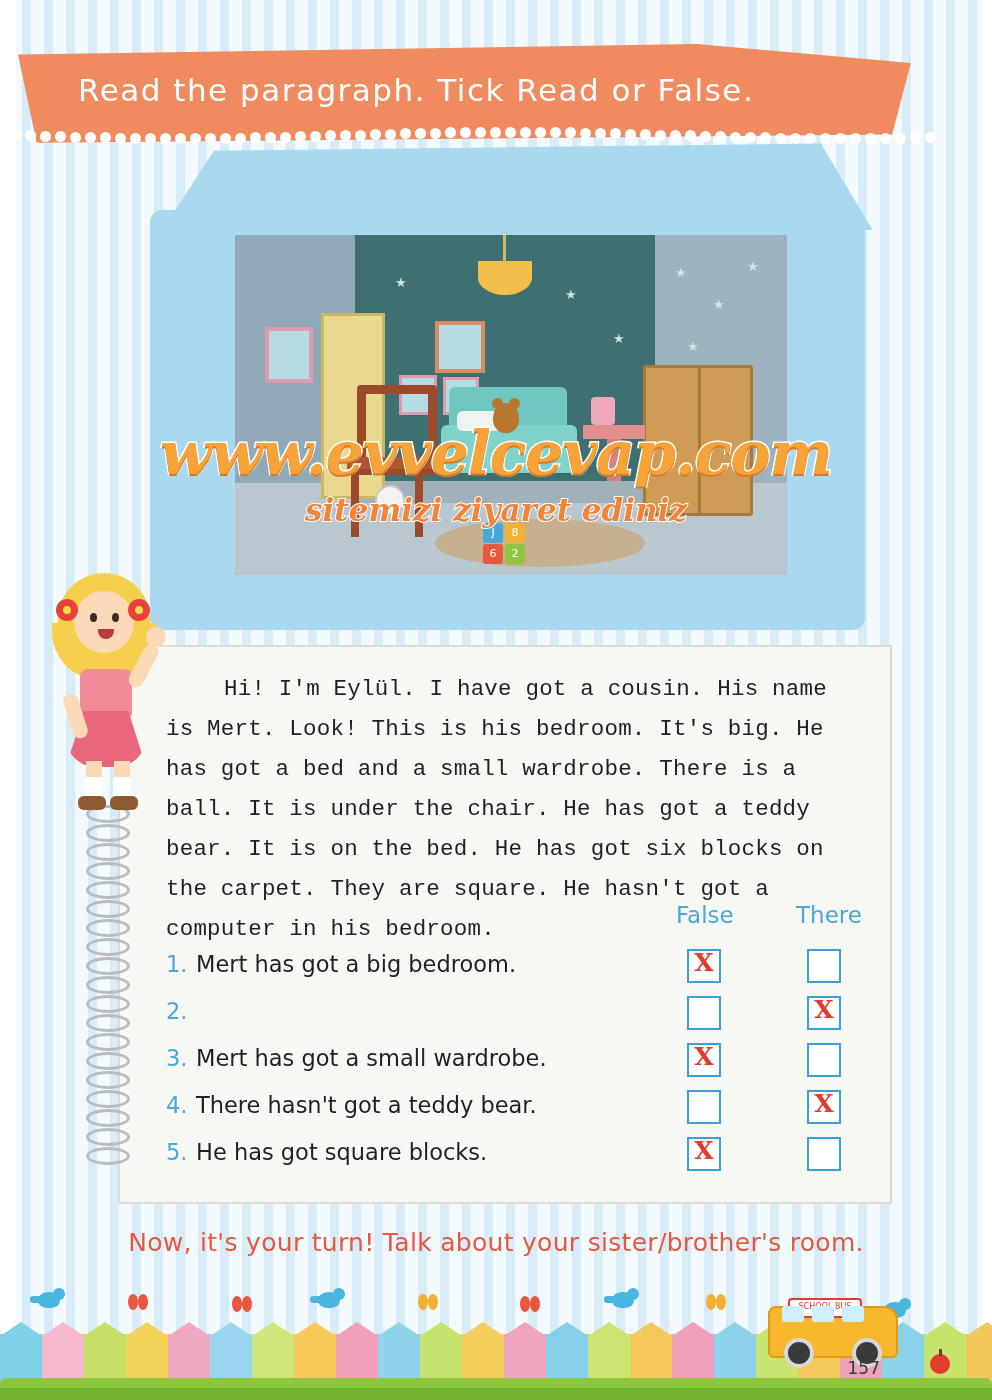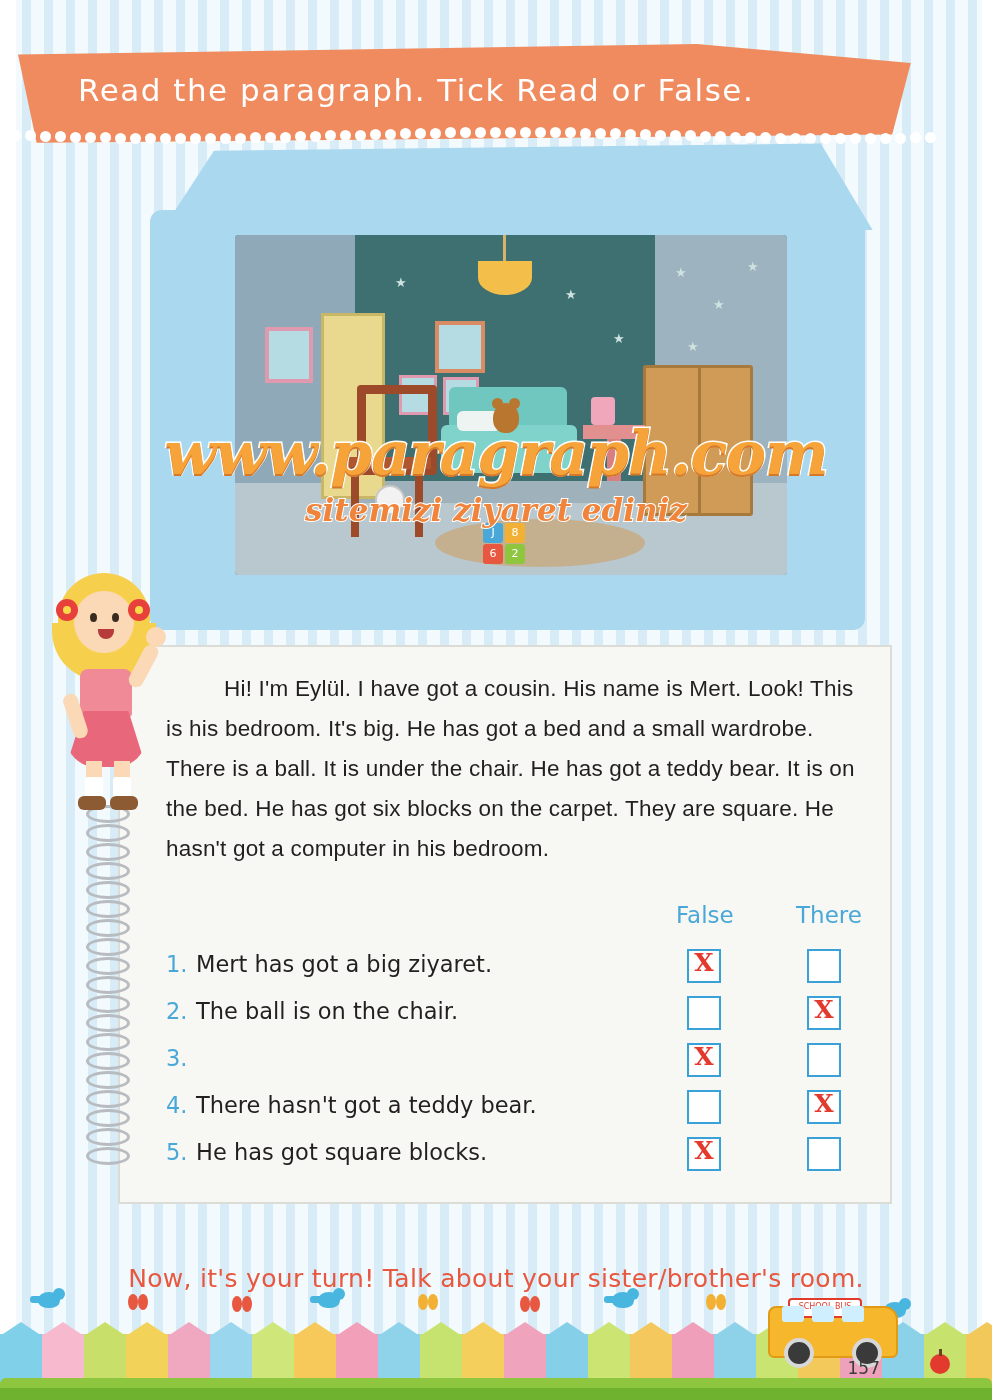--- a/index.html
+++ b/index.html
@@ -204,21 +204,21 @@
     height: 555px;
     background: #f7f7f4;
     border: 2px solid #dcdcd6;
     z-index: 5;
   }
   .paragraph {
     position: absolute;
     left: 46px;
     top: 22px;
     width: 690px;
-    font-family: Liberation Sans, sans-serif;
+    font-family: Liberation Mono, monospace;
     font-size: 22.5px;
     line-height: 40px;
     color: #231f20;
     letter-spacing: 0.2px;
   }
   .paragraph .indent { display:inline-block; width: 58px; }
 
   .tf-head {
     position: absolute;
     top: 255px;
@@ -276,21 +276,20 @@
   .closing {
     position: absolute;
     left: 0;
     top: 1228px;
     width: 992px;
     text-align: center;
     font-family: "DejaVu Sans", sans-serif;
     font-size: 25px;
     color: #e8573f;
     letter-spacing: 0.3px;
-    margin-top: 36px;
   }
 
   
   .girl { position:absolute; left:40px; top:565px; width:130px; height:245px; z-index: 7; }
   .g-hair { position:absolute; left:18px; top:8px; width:92px; height:92px; background:#f6d04d; border-radius:50%; }
   .g-face { position:absolute; left:34px; top:26px; width:60px; height:62px; background:#fbd9b6; border-radius:50%; }
   .g-eye { position:absolute; top:48px; width:7px; height:9px; background:#3b2a1e; border-radius:50%; }
   .g-eye.l { left:50px; } .g-eye.r { left:72px; }
   .g-mouth { position:absolute; left:58px; top:64px; width:16px; height:10px; background:#b83b3b; border-radius:0 0 12px 12px; }
   .g-flower { position:absolute; width:22px; height:22px; background:#e8413b; border-radius:50%; }
@@ -471,21 +470,21 @@
 
       <div class="rm-carpet"></div>
       <div class="rm-block" style="left:248px; bottom:32px; background:#4aa8d8;">J</div>
       <div class="rm-block" style="left:270px; bottom:32px; background:#f2b134;">8</div>
       <div class="rm-block" style="left:248px; bottom:11px; background:#e8573f;">6</div>
       <div class="rm-block" style="left:270px; bottom:11px; background:#8ec63f;">2</div>
     </div>
   </div>
 
   <div class="watermark">
-    <div class="wm-main">www.paragraph.com</div>
+    <div class="wm-main">www.evvelcevap.com</div>
     <div class="wm-sub">sitemizi ziyaret ediniz</div>
   </div>
 
   <div class="girl">
     <div class="g-hair"></div>
     <div class="g-hairbot"></div>
     <div class="g-face"></div>
     <div class="g-eye l"></div>
     <div class="g-eye r"></div>
     <div class="g-mouth"></div>
@@ -528,36 +527,36 @@
 
   <div class="card">
     <div class="paragraph"><span class="indent"></span><span>Hi! I'm Eylül. I have got a cousin. His name is Mert. Look! This is his bedroom. It's big. He has got a bed and a small wardrobe. There is a ball. It is under the chair. He has got a teddy bear. It is on the bed. He has got six blocks on the carpet. They are square. He hasn't got a computer in his bedroom.</span></div>
 
     <div class="tf-head true">False</div>
     <div class="tf-head false">There</div>
 
     <div id="rows">
         <div class="qrow" style="top: 300px;">
           <span class="qnum">1.</span>
-          <span class="qtext">Mert has got a big ziyaret.</span>
+          <span class="qtext">Mert has got a big bedroom.</span>
           <span class="box true">
             <span class="mark">X</span>
           </span>
           <span class="box false"></span>
         </div>
         <div class="qrow" style="top: 347px;">
           <span class="qnum">2.</span>
-          <span class="qtext">The ball is on the chair.</span>
           <span class="box true"></span>
           <span class="box false">
             <span class="mark">X</span>
           </span>
         </div>
         <div class="qrow" style="top: 394px;">
           <span class="qnum">3.</span>
+          <span class="qtext">Mert has got a small wardrobe.</span>
           <span class="box true">
             <span class="mark">X</span>
           </span>
           <span class="box false"></span>
         </div>
         <div class="qrow" style="top: 441px;">
           <span class="qnum">4.</span>
           <span class="qtext">There hasn't got a teddy bear.</span>
           <span class="box true"></span>
           <span class="box false">

